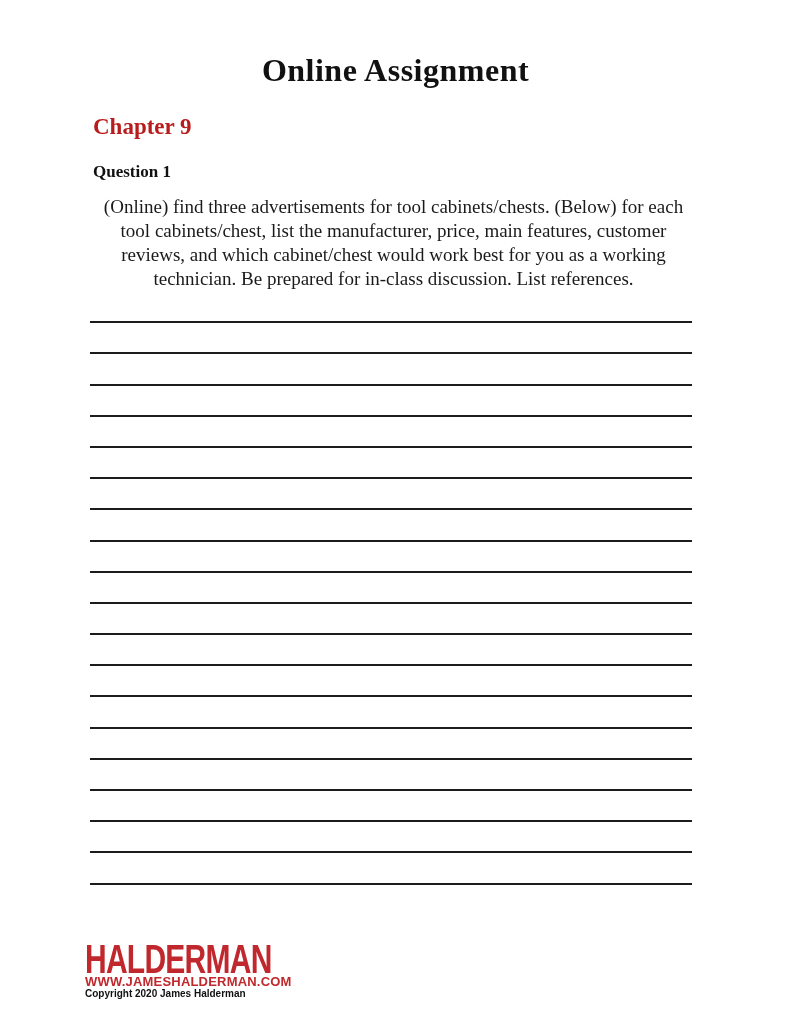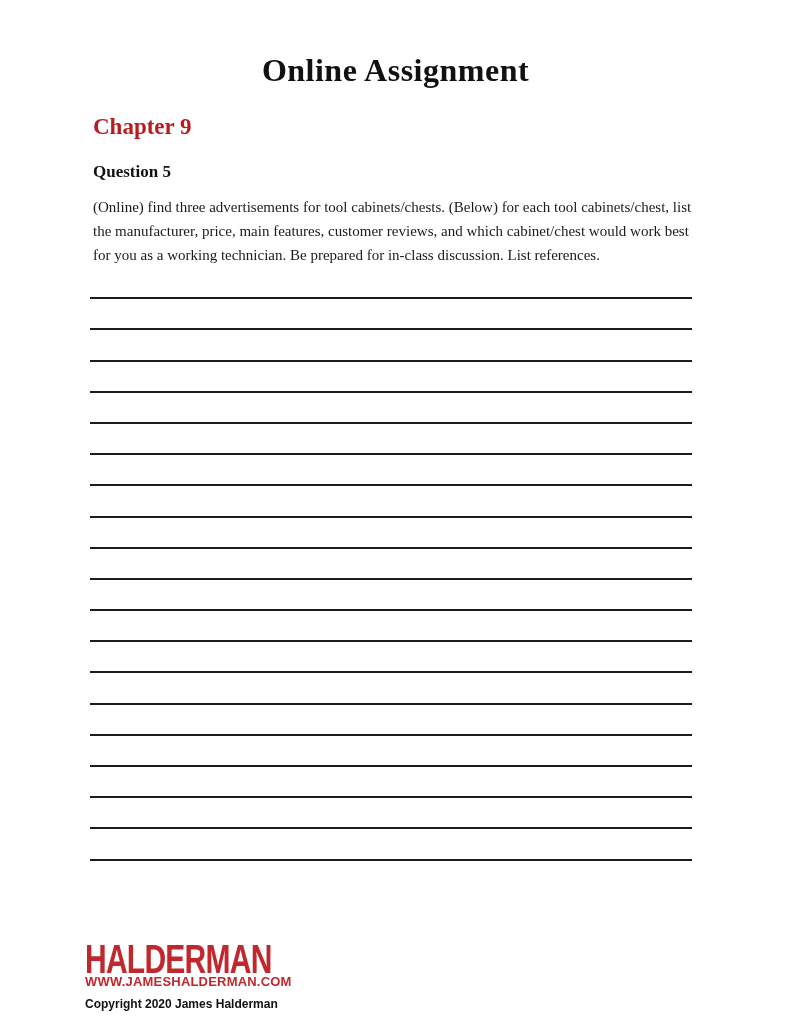--- a/index.html
+++ b/index.html
@@ -34,24 +34,24 @@
   .question-label {
     margin: 21px 0 0 93px;
     font-size: 17px;
     line-height: 20px;
     font-weight: bold;
     color: #111;
   }
   .question-text {
     margin: 13px 0 0 93px;
     width: 601px;
-    font-size: 15px;
+    font-size: 19px;
     line-height: 24px;
     color: #1a1a1a;
-    text-align: left;
+    text-align: center;
   }
   .answer-lines {
     margin: 0 0 0 90px;
     width: 602px;
     padding-top: 1px;
   }
   .answer-line {
     height: 31.2px;
     border-bottom: 2px solid #1c1c1c;
   }
@@ -73,40 +73,40 @@
   .website-url {
     width: 164px;
     text-align: left;
     font-size: 13px;
     line-height: 10px;
     font-weight: bold;
     letter-spacing: 0.2px;
     white-space: nowrap;
   }
   .copyright-text {
-    margin-top: 11px;
-    font-size: 12px;
+    margin-top: 1px;
+    font-size: 10px;
     line-height: 12px;
     font-weight: bold;
     color: #111;
     white-space: nowrap;
   }
 </style>
 </head>
 <body>
 
 <div class="page">
 
   <h1 class="doc-title">Online Assignment</h1>
 
   <div class="chapter-block">
     <div class="chapter-line">Chapter 9</div>
   </div>
 
-  <div class="question-label">Question 5</div>
+  <div class="question-label">Question 1</div>
 
   <p class="question-text">(Online) find three advertisements for tool cabinets/chests. (Below) for each tool cabinets/chest, list the manufacturer, price, main features, customer reviews, and which cabinet/chest would work best for you as a working technician. Be prepared for in-class discussion. List references.</p>
 
   <div class="answer-lines">
       <div class="answer-line"></div>
       <div class="answer-line"></div>
       <div class="answer-line"></div>
       <div class="answer-line"></div>
       <div class="answer-line"></div>
       <div class="answer-line"></div>

